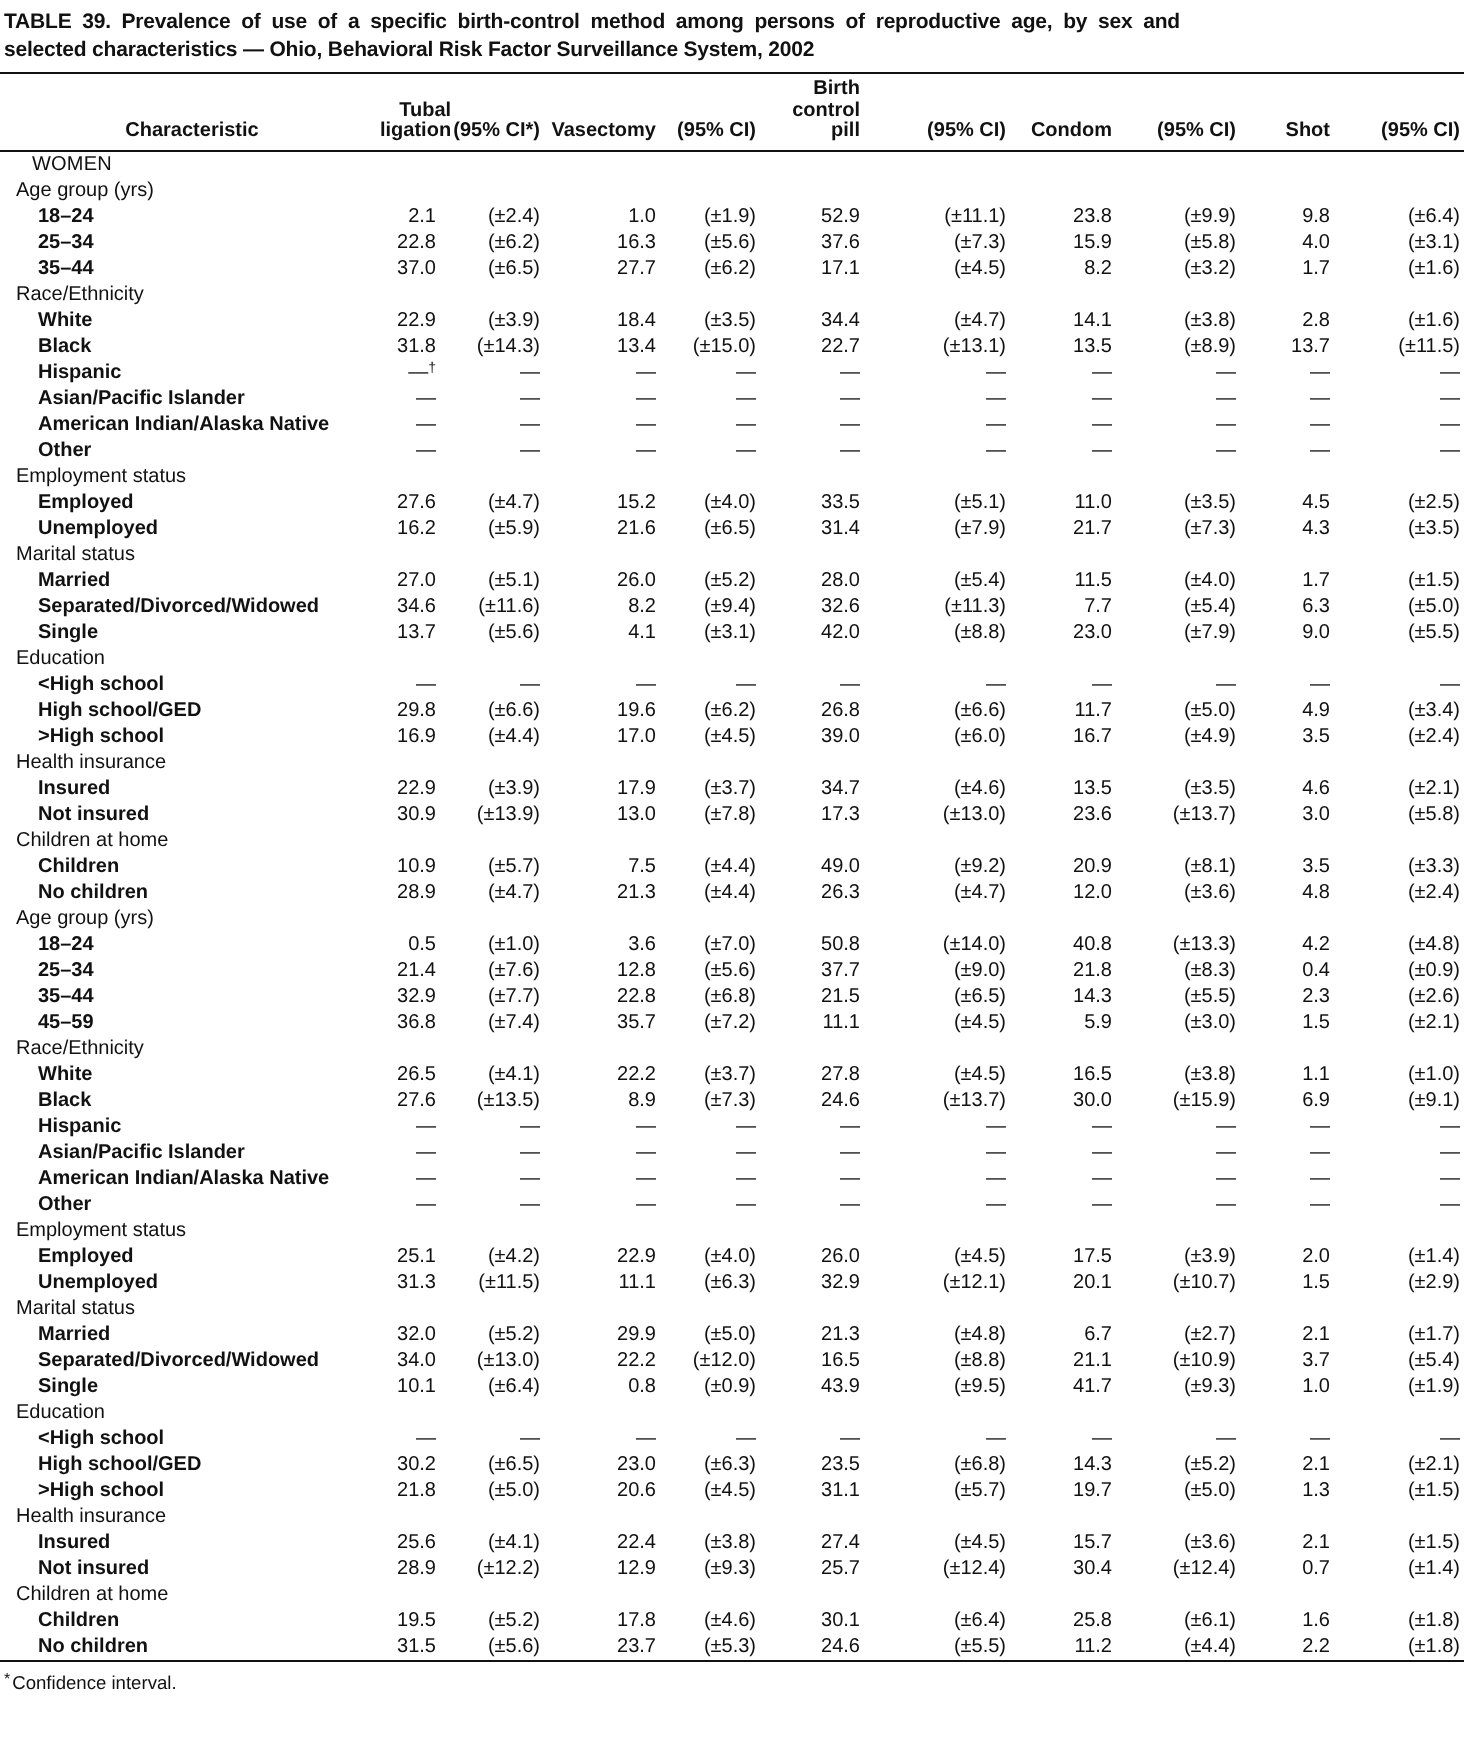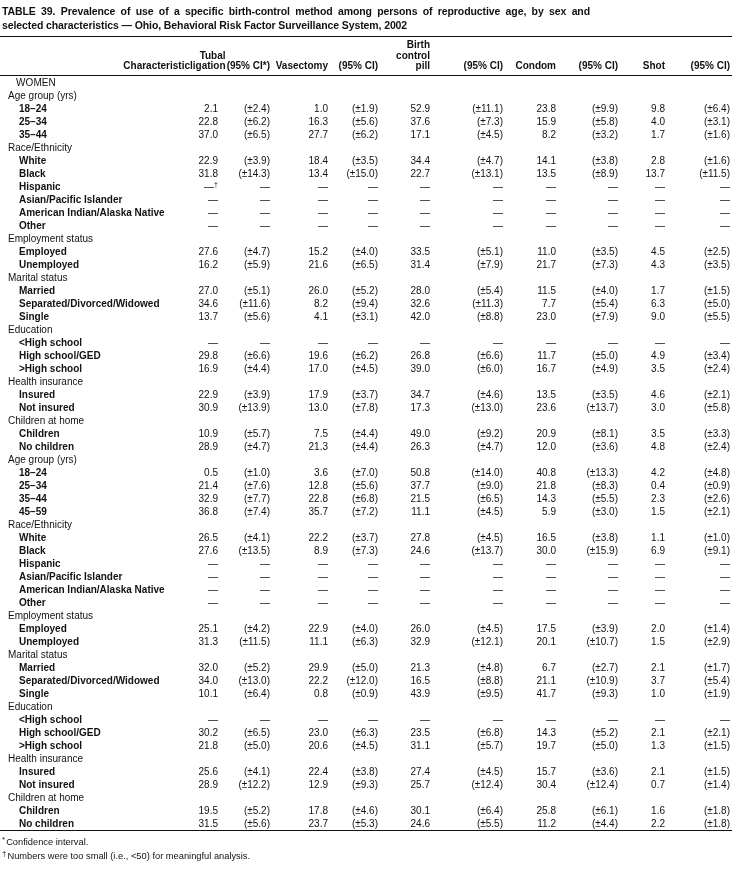--- a/index.html
+++ b/index.html
@@ -36,21 +36,21 @@
     font-size: 10px;
     font-weight: bold;
     vertical-align: bottom;
     text-align: right;
     padding: 3px 0 3px 0;
     border-bottom: 1.5px solid #111;
     line-height: 10.5px;
     white-space: nowrap;
   }
   thead th.char-col {
-    text-align: right;
+    text-align: center;
     padding-left: 2px;
   }
   thead th:last-child {
     padding-right: 2px;
   }
   .hdr-stack {
     display: inline-block;
     text-align: right;
     white-space: pre-line;
   }
@@ -753,18 +753,15 @@
           <td class="val">2.2</td>
           <td class="val">(±1.8)</td>
         </tr>
       </tbody>
   </table>
 
   <div class="footnotes">
     <div class="footnote">
       <span class="fn-marker">*</span><span>Confidence interval.</span>
     </div>
-    <div class="footnote">
-      <span class="fn-marker">†</span><span>Numbers were too small (i.e., &lt;50) for meaningful analysis.</span>
-    </div>
   </div>
 
 </div>
 
 </body></html>

